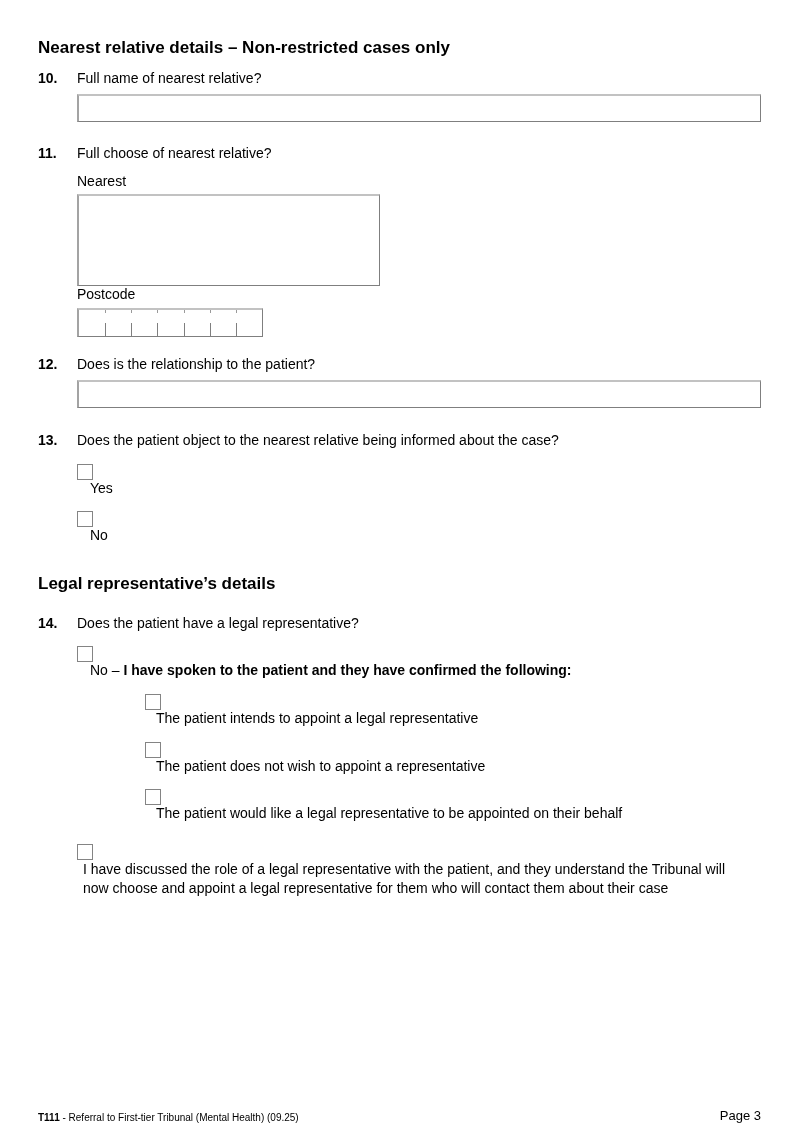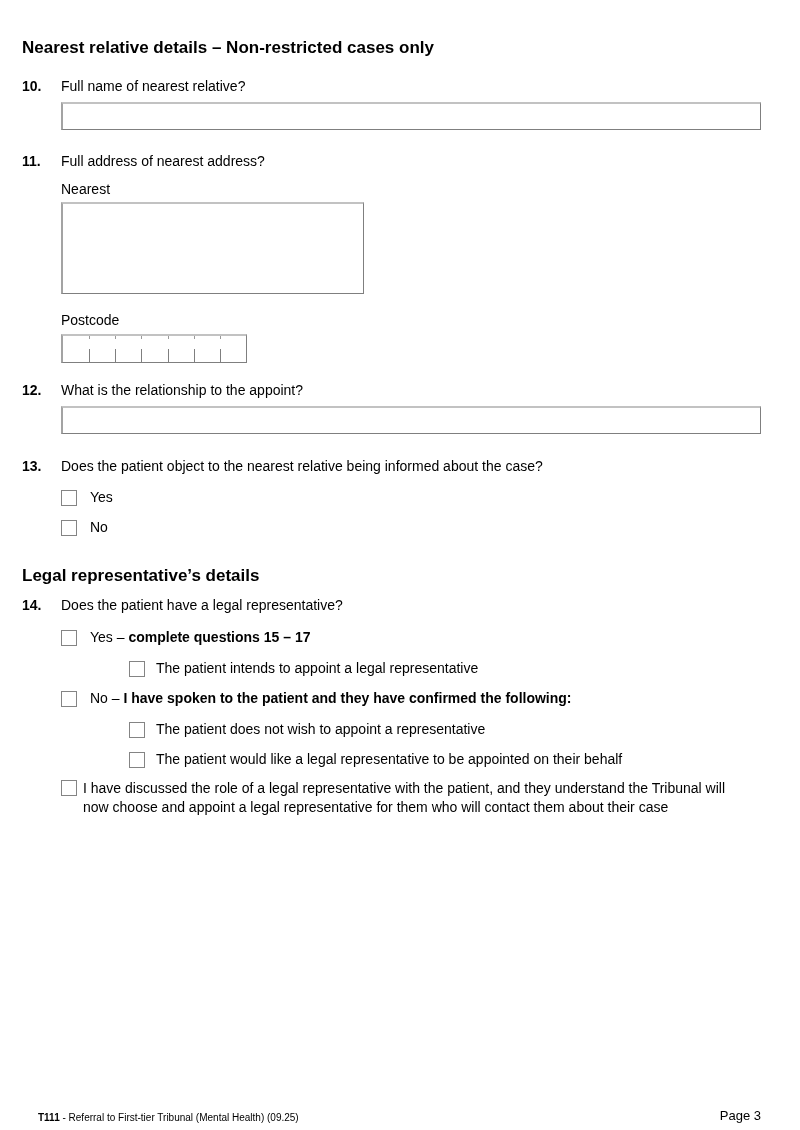--- a/index.html
+++ b/index.html
@@ -3,21 +3,21 @@
 <meta charset="utf-8">
 <style>
   html,body { margin:0; padding:0; background:#fff; }
   .page {
     position:relative;
     width:800px; height:1130px;
     background:#ffffff;
     color:#000;
     font-family:"Liberation Sans","DejaVu Sans",sans-serif;
     box-sizing:border-box;
-    padding:37px 39px 0 22px;
+    padding:37px 39px 0 38px;
     overflow:hidden;
   }
   h1 { font-size:17px; line-height:21px; font-weight:bold; margin:0; letter-spacing:0; }
   .q-row { display:flex; font-size:14px; line-height:17px; }
   .q-num { font-weight:bold; width:39px; flex:none; }
   .q-text { flex:1; }
   .indent { margin-left:39px; }
   .label { font-size:14px; line-height:17px; }
 
   .field {
@@ -26,35 +26,35 @@
     border:1px solid #7f7f7f;
     border-top:2px solid #c2c2c2;
     border-left:2px solid #a3a3a3;
   }
   .field-full { height:28px; }
   .field-address { width:303px; height:92px; }
   .field-postcode { position:relative; width:186px; height:29px; }
   .tick-b { position:absolute; bottom:0; width:1px; height:13px; background:#7f7f7f; }
   .tick-t { position:absolute; top:0; width:1px; height:3px; background:#9a9a9a; }
 
-  .cb-row { display:flex; align-items:flex-start; }
+  .cb-row { display:flex; align-items:flex-start;flex-direction:column; }
   .checkbox {
     flex:none; width:14px; height:14px;
     border:1px solid #848484; background:#fff;
     margin-top:1px;
   }
   .cb-label { font-size:14px; line-height:17px; margin-left:13px; }
   .cb-label-tight { font-size:14px; line-height:19px; margin-left:6px; width:648px; }
   .sub { margin-left:68px; }
   .sub .cb-label { margin-left:11px; }
 
   .mt4{margin-top:4px}.mt5{margin-top:5px}.mt7{margin-top:7px}
   .mt11{margin-top:11px}.mt13{margin-top:13px}.mt14{margin-top:14px}
-  .mt15{margin-top:15px}.mt18{margin-top:18px}.mt19{margin-top:19px}
-  .mt20{margin-top:20px}.mt21{margin-top:11px}.mt23{margin-top:23px}
+  .mt15{margin-top:15px}.mt18{}.mt19{margin-top:19px}
+  .mt20{margin-top:12px}.mt21{margin-top:21px}.mt23{margin-top:23px}
   .mt24{margin-top:24px}.mt27{margin-top:27px}.mt29{margin-top:29px}
 
   .footer {
     position:absolute; left:38px; right:39px; top:1068px;
     display:flex; justify-content:space-between; align-items:flex-end;
   }
   .footer-left { font-size:10px; line-height:13px; }
   .footer-right { font-size:13px; line-height:16px;margin-top:40px; }
   b.inline { font-weight:bold; }
 </style>
@@ -68,21 +68,21 @@
   <div class="q-row mt20">
     <span class="q-num">10.</span>
     <span class="q-text">Full name of nearest relative?</span>
   </div>
   <div class="indent mt7">
     <div class="field field-full"></div>
   </div>
 
   <div class="q-row mt23">
     <span class="q-num">11.</span>
-    <span class="q-text">Full address of nearest address?</span>
+    <span class="q-text">Full choose of nearest relative?</span>
   </div>
   <div class="indent">
     <div class="label mt11">Nearest</div>
     <div class="field field-address mt4"></div>
     <div class="label mt18">Postcode</div>
     <div class="field field-postcode mt5">
         <div class="tick-b" style="left: 14.2857%;"></div>
         <div class="tick-t" style="left: 14.2857%;"></div>
         <div class="tick-b" style="left: 28.5714%;"></div>
         <div class="tick-t" style="left: 28.5714%;"></div>
@@ -92,21 +92,21 @@
         <div class="tick-t" style="left: 57.1429%;"></div>
         <div class="tick-b" style="left: 71.4286%;"></div>
         <div class="tick-t" style="left: 71.4286%;"></div>
         <div class="tick-b" style="left: 85.7143%;"></div>
         <div class="tick-t" style="left: 85.7143%;"></div>
       </div>
   </div>
 
   <div class="q-row mt19">
     <span class="q-num">12.</span>
-    <span class="q-text">What is the relationship to the appoint?</span>
+    <span class="q-text">Does is the relationship to the patient?</span>
   </div>
   <div class="indent mt7">
     <div class="field field-full"></div>
   </div>
 
   <div class="q-row mt24">
     <span class="q-num">13.</span>
     <span class="q-text">Does the patient object to the nearest relative being informed about the case?</span>
   </div>
   <div class="indent">
@@ -120,32 +120,28 @@
     </div>
   </div>
 
   <h1 class="mt29">Legal representative’s details</h1>
 
   <div class="q-row mt21">
     <span class="q-num">14.</span>
     <span class="q-text">Does the patient have a legal representative?</span>
   </div>
   <div class="indent">
-    <div class="cb-row mt15">
+    <div class="cb-row mt13">
       <span class="checkbox"></span>
-      <span class="cb-label"><span>Yes – </span><b class="inline">complete questions 15 – 17</b></span>
+      <span class="cb-label"><span>No – </span><b class="inline">I have spoken to the patient and they have confirmed the following:</b></span>
     </div>
+
     <div class="cb-row sub mt14">
       <span class="checkbox"></span>
       <span class="cb-label">The patient intends to appoint a legal representative</span>
-    </div>
-
-    <div class="cb-row mt13">
-      <span class="checkbox"></span>
-      <span class="cb-label"><span>No – </span><b class="inline">I have spoken to the patient and they have confirmed the following:</b></span>
     </div>
     <div class="cb-row sub mt14">
       <span class="checkbox"></span>
       <span class="cb-label">The patient does not wish to appoint a representative</span>
     </div>
     <div class="cb-row sub mt13">
       <span class="checkbox"></span>
       <span class="cb-label">The patient would like a legal representative to be appointed on their behalf</span>
     </div>
 

